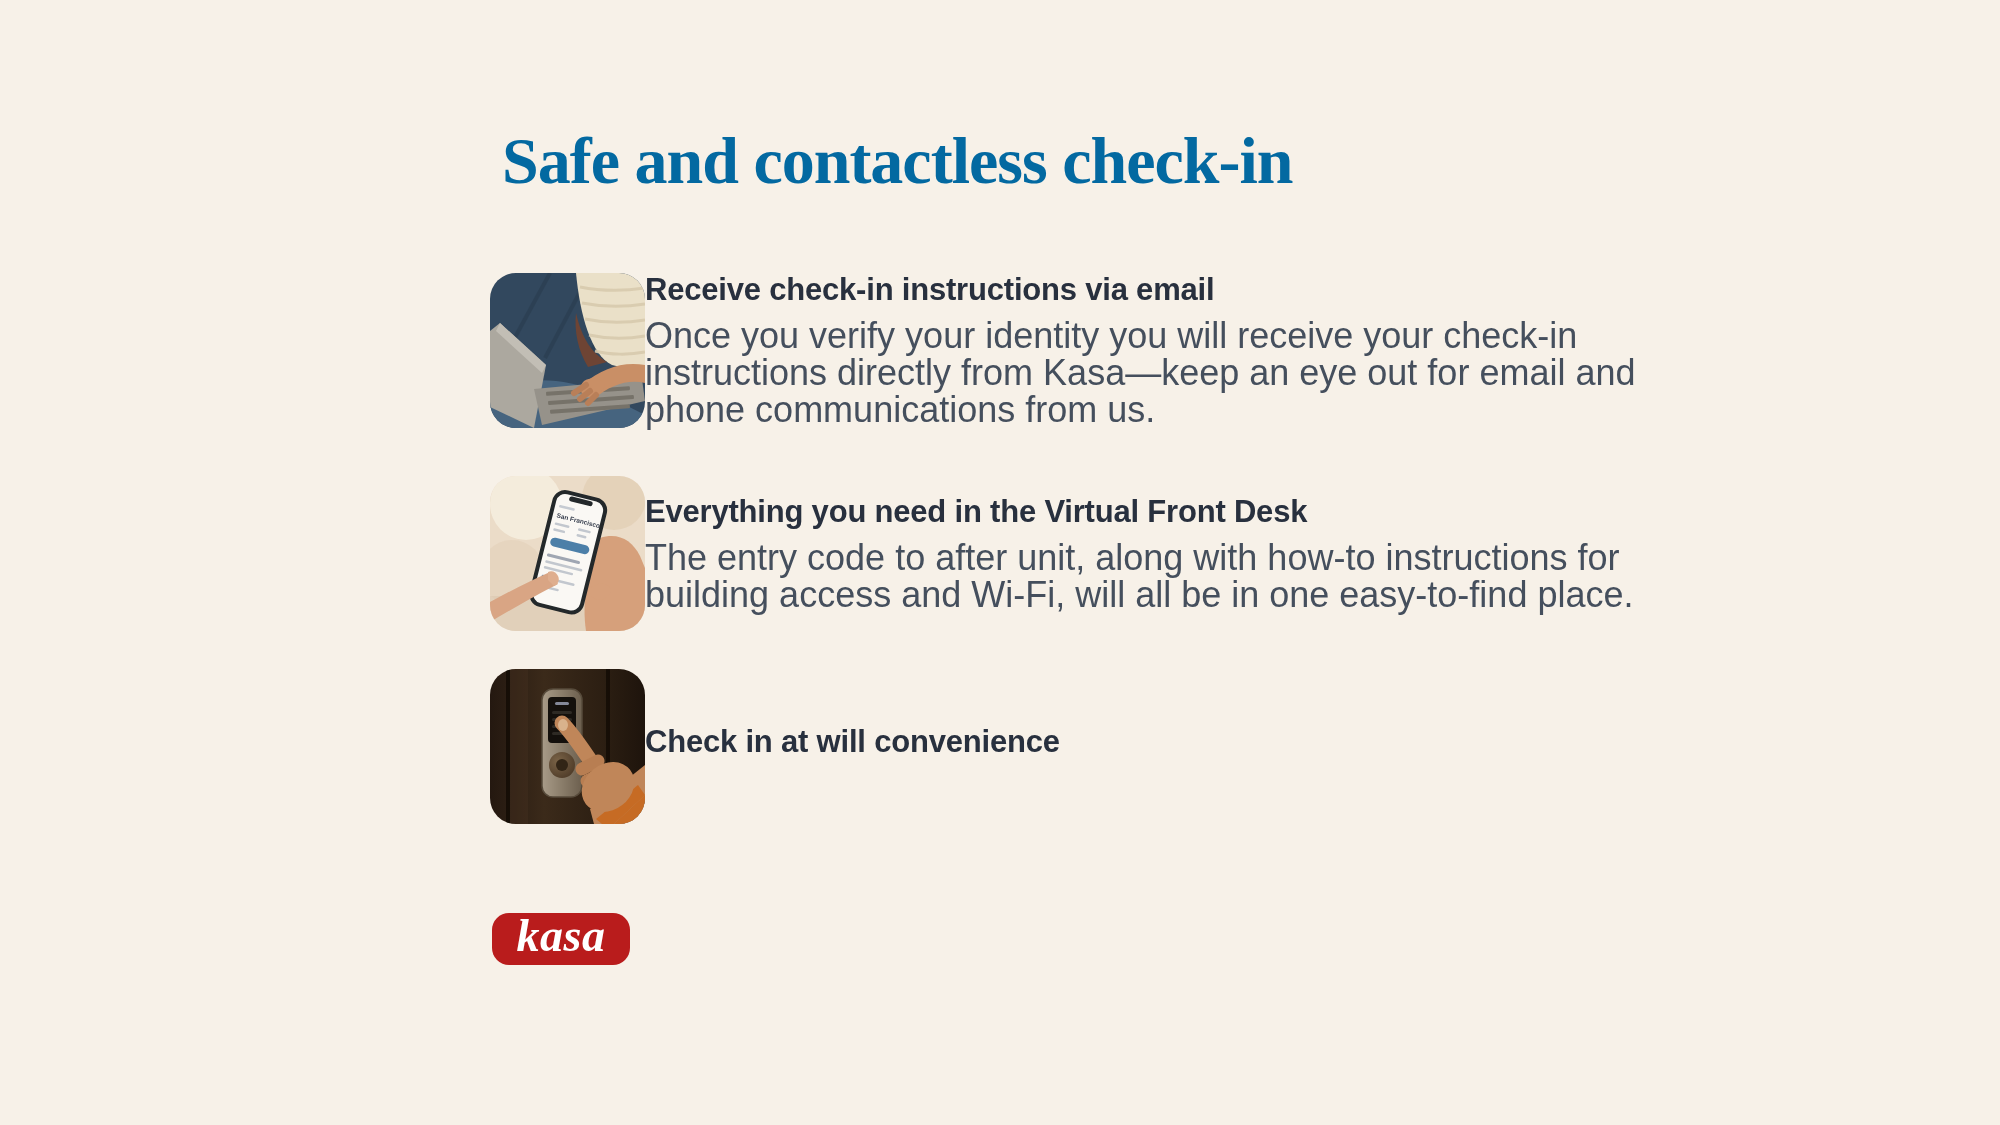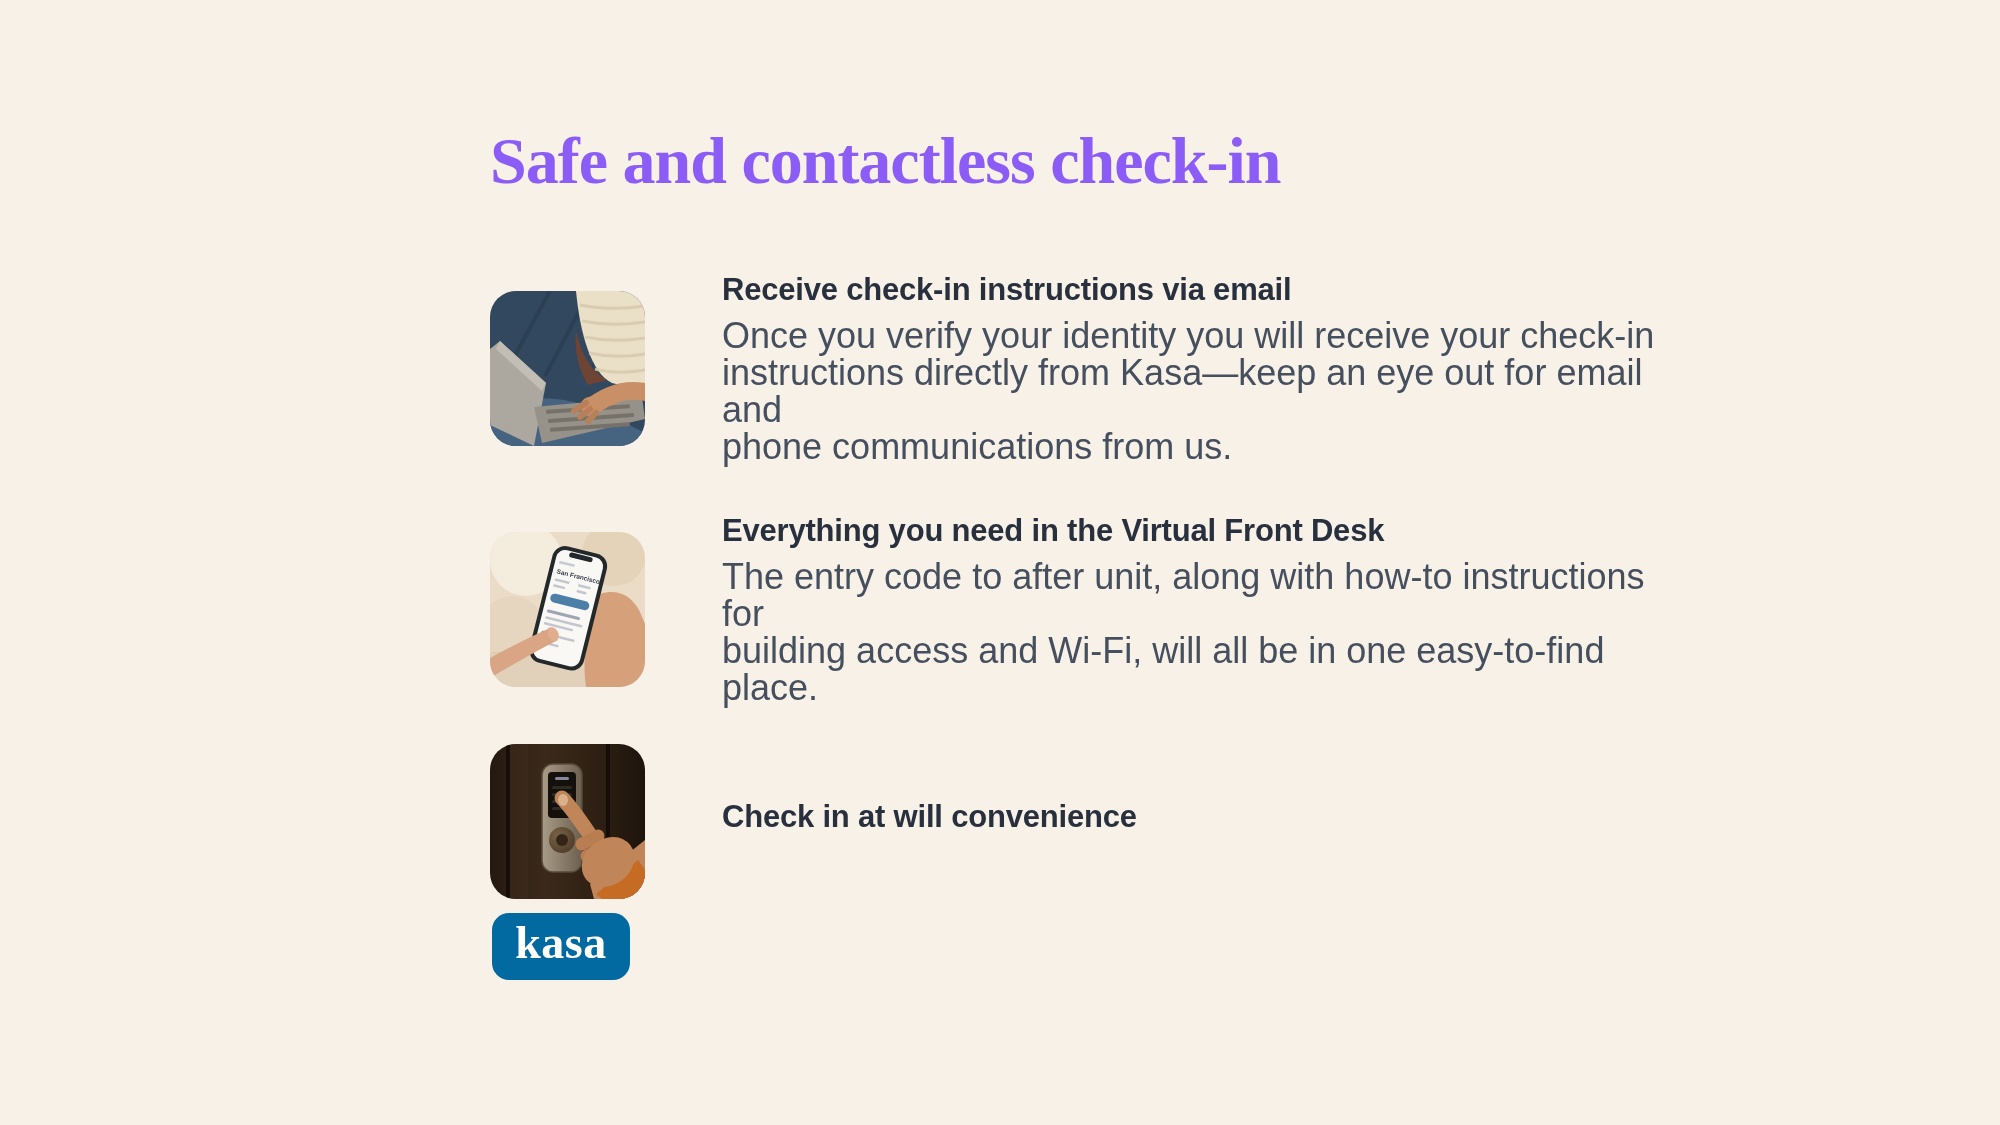--- a/index.html
+++ b/index.html
@@ -14,65 +14,66 @@
     position: relative;
     width: 2000px; height: 1125px;
     background: #F7F1E8;
   }
   .content {
     position: absolute;
     left: 490px; top: 122px;
     width: 1180px;
   }
   .page-title {
-    margin: 0 0 72px 0;
+    margin: 0 0 72px 12px;
     font-family: "Liberation Serif", serif;
     font-weight: 700;
     font-size: 66px;
     line-height: 78px;
     letter-spacing: -1px;
-    color: #8b5cf6;
+    color: #0369a1;
   }
   .feature-row {
     display: flex;
     align-items: center;
   }
   .feature-row.r1 { margin-bottom: 48px; }
   .feature-row.r2 { margin-bottom: 38px; }
   .thumb {
     flex: 0 0 155px;
     width: 155px; height: 155px;
     border-radius: 26px;
     overflow: hidden;
   }
   .thumb svg { display: block; width: 155px; height: 155px; }
-  .feature-text { margin-left: 77px; }
+  .feature-text { }
   .feature-heading {
     margin: 0 0 9px 0;
     font-size: 31px;
     font-weight: 700;
     letter-spacing: -0.2px;
     color: #28303E;
   }
   .feature-body {
     margin: 0;
     font-size: 36px;
     line-height: 37px;
     color: #454F5D;
     white-space: pre-line;
   }
   .brand-logo {
     position: absolute;
     left: 492px; top: 913px;
-    width: 138px; height: 67px;
-    background: #0369a1;
+    width: 138px; height: 52px;
+    background: #b91c1c;
     border-radius: 17px;
     display: flex;
     align-items: center;
     justify-content: center;
+    font-style: italic;
   }
   .brand-logo span {
     font-family: "Liberation Serif", serif;
     font-weight: 700;
     font-size: 46px;
     line-height: 46px;
     color: #FFFFFF;
     padding-bottom: 7px;
     letter-spacing: 0.5px;
   }

